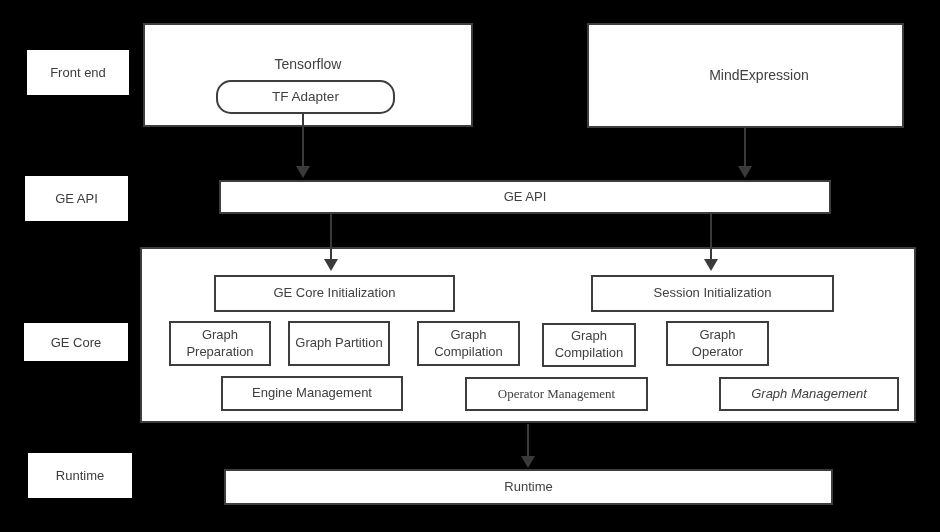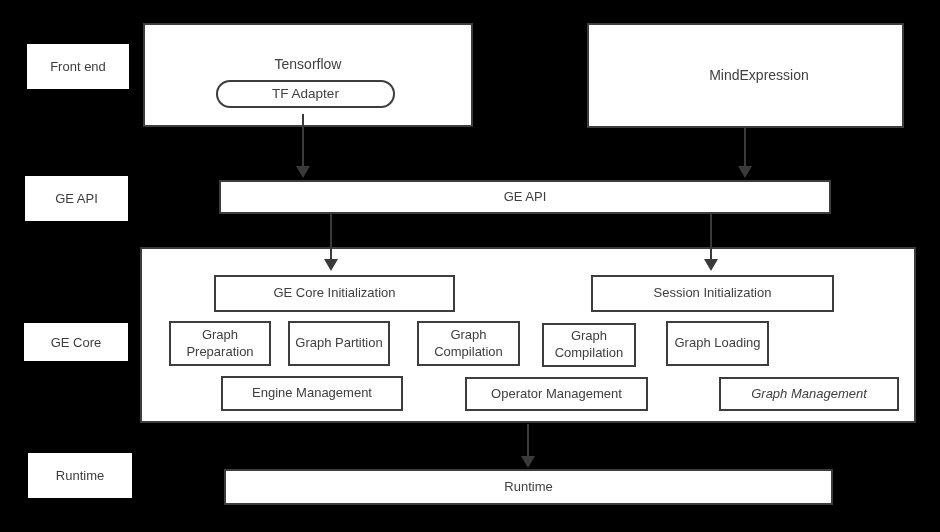--- a/index.html
+++ b/index.html
@@ -22,50 +22,50 @@
     line-height:1.3;
   }
   .side-label{
     position:absolute;
     background:#ffffff;border:none;
     box-sizing:border-box;
     display:flex;align-items:center;justify-content:center;
     font-size:13px;color:#3d3d3d;text-align:center;
   }
   
-  #lbl-front-end{left:27px;top:44px;width:102px;height:45px;}
+  #lbl-front-end{left:27px;top:50px;width:102px;height:45px;}
   #lbl-ge-api  {left:25px;top:176px;width:103px;height:45px;}
   #lbl-ge-core {left:24px;top:323px;width:104px;height:38px;}
   #lbl-runtime {left:28px;top:453px;width:104px;height:45px;}
 
   
   #tensorflow{left:143px;top:23px;width:330px;height:104px;display:block;}
   #tensorflow .fe-title{
     display:block;margin-top:30px;text-align:center;font-size:14px;color:#404040;
   }
-  #tf-adapter{left:71px;top:55px;width:179px;height:28px;font-size:13.5px;border-radius:15px;}
+  #tf-adapter{left:71px;top:55px;width:179px;height:34px;font-size:13.5px;border-radius:15px;}
   #mindexpression{left:587px;top:23px;width:317px;height:105px;font-size:14px;padding-left:27px;}
 
   
   #ge-api-bar{left:219px;top:180px;width:612px;height:34px;}
 
   
   #ge-core-box{left:140px;top:247px;width:776px;height:176px;display:block;padding-left:13px;}
   #ge-core-init   {left:72px;top:26px;width:241px;height:37px;}
   #session-init   {left:449px;top:26px;width:243px;height:37px;}
   .stage{top:72px;width:102px;height:45px;padding:0 4px;}
   #stage-0{left:27px;}
   #stage-1{left:146px;}
   #stage-2{left:275px;width:103px;}
   #stage-3{left:400px;width:94px;top:74px;height:44px;}
   #stage-4{left:524px;width:103px;}
   #stage-5{left:651px;top:70px;}
   .manager{top:128px;height:34px;margin-left:26px;}
   #manager-0{left:53px;width:182px;top:127px;height:35px;}
-  #manager-1{left:297px;width:183px;}
+  #manager-1{left:297px;width:183px;font-family:Liberation Serif, serif;}
   #manager-2{left:551px;width:180px;font-style:italic;}
 
   
   #runtime-bar{left:224px;top:469px;width:609px;height:36px;}
 
   
   .arrow{
     position:absolute;width:2px;background:#3a3a3a;z-index:5;
   }
   .arrow::after{
@@ -127,21 +127,21 @@
     <div class="box stage" id="stage-1">
       <span>Graph Partition</span>
     </div>
     <div class="box stage" id="stage-2">
       <span>Graph Compilation</span>
     </div>
     <div class="box stage" id="stage-3">
       <span>Graph Compilation</span>
     </div>
     <div class="box stage" id="stage-4">
-      <span>Graph Loading</span>
+      <span>Graph Operator</span>
     </div>
 
     <div class="box manager" id="manager-0">
       <span>Engine Management</span>
     </div>
     <div class="box manager" id="manager-1">
       <span>Operator Management</span>
     </div>
     <div class="box manager" id="manager-2">
       <span>Graph Management</span>

